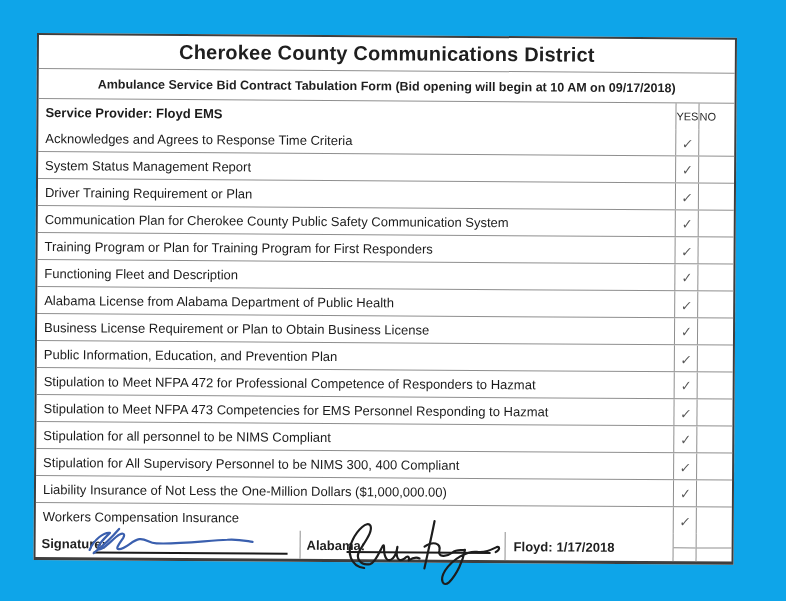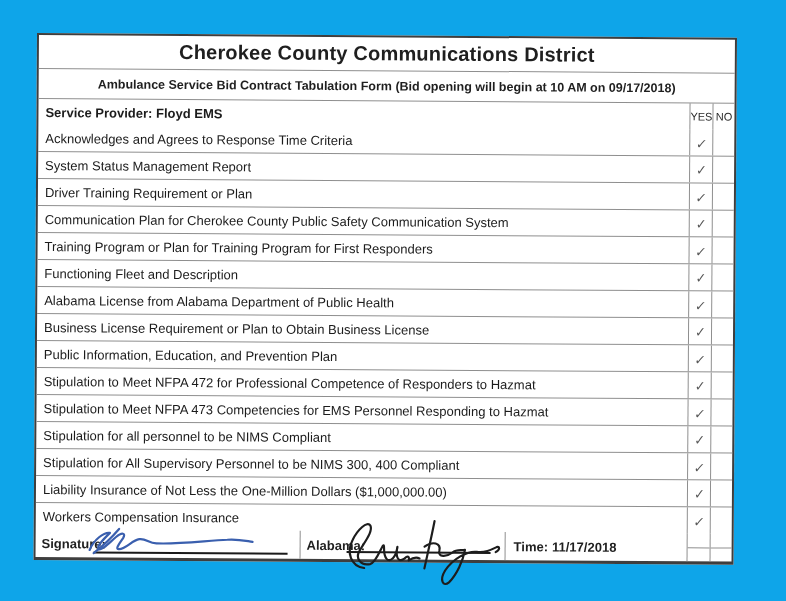--- a/index.html
+++ b/index.html
@@ -30,21 +30,21 @@
   .subtitle-row{height:30px;justify-content:center;align-items:center;}
   .subtitle-row span{font-size:12.5px;font-weight:bold;}
   .provider-row{height:27px;}
   .provider-row .label-cell{font-weight:bold;}
   .rows{flex:1;display:flex;flex-direction:column;}
   .data-row{flex:1;}
   .data-row + .data-row{border-top:1px solid var(--line);}
   .cell{display:flex;align-items:center;}
   .label-cell{flex:1;padding-left:7px;font-size:13px;color:#1c1c1c;}
   .yes-cell{width:23px;border-left:1px solid var(--line);justify-content:center;}
-  .no-cell{width:22px;border-left:1px solid var(--line);justify-content:center;}
+  .no-cell{width:36px;border-left:1px solid var(--line);}
   .col-head{font-size:11px;color:#2a2a2a;}
   .check{
     font-family:"DejaVu Sans",sans-serif;font-size:13px;color:#454545;
     transform:rotate(-6deg) skewX(-6deg);opacity:.9;line-height:1;
   }
   .data-row:nth-child(odd) .check{transform:rotate(-2deg) skewX(-10deg) translateY(1px);}
   .footer-row{height:28px;position:relative;}
   .sig-cell{width:264px;position:relative;font-weight:bold;font-size:13px;padding-left:6px;}
   .wit-cell{width:205px;position:relative;font-weight:bold;font-size:13px;padding-left:6px;border-left:1px solid var(--line);}
   .date-cell{flex:1;border-left:1px solid var(--line);padding-left:8px;font-weight:bold;font-size:13px;gap:4px;}
@@ -231,22 +231,22 @@
       <div class="cell wit-cell">
         <span>Alabama:</span>
         <div class="wit-underline"></div>
         <svg class="wit-ink" viewBox="0 0 160 72">
           <path class="pen-black" d="M24 52 C10 50 6 36 12 24 C17 13 27 4 30 9 C33 15 24 26 19 35 C15 42 20 50 30 48 C38 46 44 20 44 32 C44 42 48 47 53 42 C58 37 58 24 57 34 C56 43 60 46 65 42 C68 39 70 40 69 44 C72 42 76 40 80 42" stroke-width="2.2" stroke="#1d1d1d"></path>
           <path class="pen-black" d="M95 4 C92 20 88 38 85 52" stroke-width="2.2" stroke="#1d1d1d"></path>
           <path class="pen-black" d="M85 30 C93 24 102 26 100 34 C98 41 108 40 113 36 C118 32 122 34 126 33 C124 44 118 58 110 66 C104 71 100 64 106 54 C114 42 128 34 138 35 C146 36 152 33 158 30 C161 29 162 32 157 35" stroke-width="2.2" stroke="#1d1d1d"></path>
         </svg>
       </div>
       <div class="cell date-cell">
-        <span>Time:</span>
-        <span>11/17/2018</span>
+        <span>Floyd:</span>
+        <span>1/17/2018</span>
       </div>
       <div class="cell yes-cell mini-split">
         <div class="half top"></div>
         <div class="half"></div>
       </div>
       <div class="cell no-cell mini-split">
         <div class="half top"></div>
         <div class="half"></div>
       </div>
     </div>

